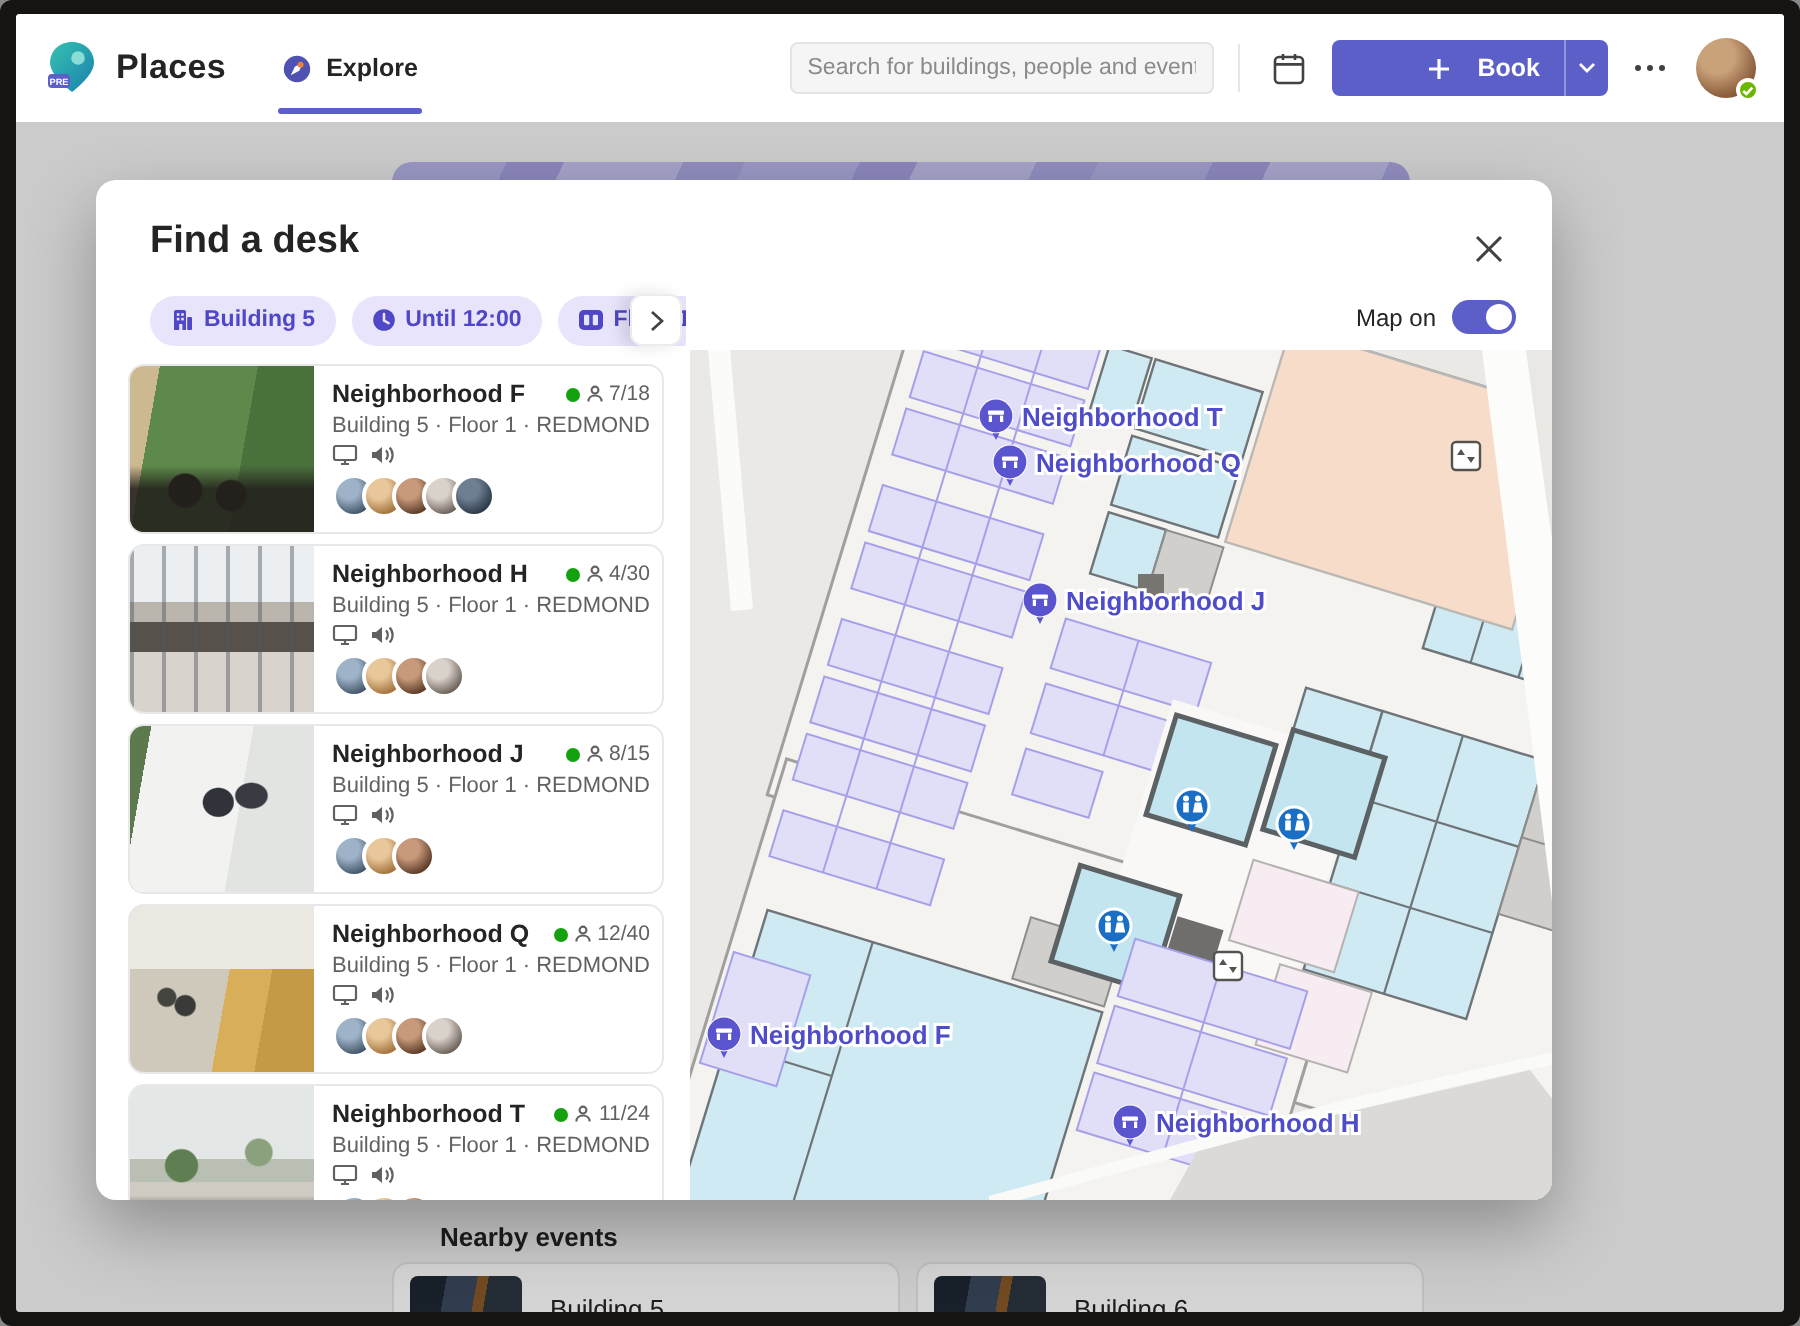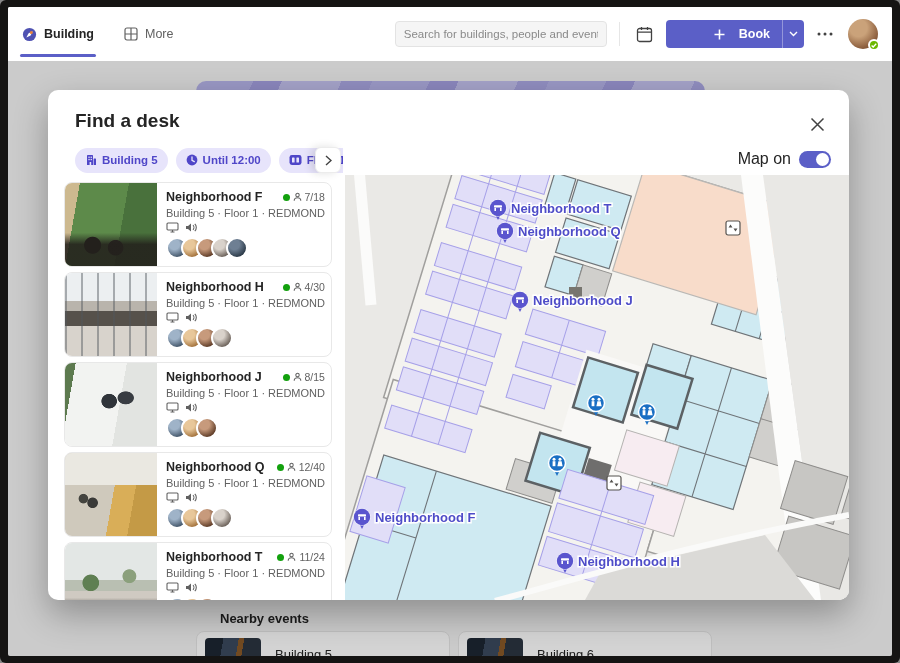--- a/index.html
+++ b/index.html
@@ -31,30 +31,30 @@
   .purple-band{position:absolute;left:188px;top:20px;width:509px;height:24px;border-radius:10px 10px 0 0;
     background:repeating-linear-gradient(115deg,#b9b6ec 0 52px,#a6a2e2 52px 78px,#c6c3f1 78px 132px,#aeaae6 132px 160px);}
   .nearby-title{position:absolute;left:212px;top:550px;font-size:13px;font-weight:700;color:#242424;}
   .nearby-card{position:absolute;top:570px;width:254px;height:46px;background:#fff;border:1px solid #e6e6e6;border-radius:8px;display:flex;align-items:center;padding:8px;gap:14px;}
   .nearby-photo{width:56px;height:32px;border-radius:4px;
     background:linear-gradient(100deg,#1e2733 0 30%,#3c4a5e 30% 55%,#8a5a28 55% 64%,#2c3542 64%);}
   .nearby-label{font-size:13px;color:#242424;}
   .overlay{position:absolute;inset:54px 0 0 0;background:rgba(0,0,0,.17);z-index:2;}
 
   
-  .modal{position:absolute;left:40px;top:83px;width:801px;height:510px;background:#fff;border-radius:10px;z-index:10;
+  .modal{position:absolute;left:40px;top:83px;width:728px;height:510px;background:#fff;border-radius:10px;z-index:10;
     box-shadow:0 14px 34px rgba(0,0,0,.30);overflow:hidden;}
   .modal-title{position:absolute;left:27px;top:20px;font-size:19px;font-weight:700;color:#242424;}
   .close-btn{position:absolute;right:20px;top:22px;width:24px;height:24px;display:flex;align-items:center;justify-content:center;border-radius:4px;cursor:pointer;}
 
   .chips{position:absolute;left:27px;top:57px;display:flex;gap:8px;height:26px;align-items:center;width:268px;overflow:hidden;}
   .chip{display:flex;align-items:center;gap:5px;height:25px;padding:0 10px;border-radius:13px;background:#e7e4fb;color:#4f46c8;font-size:11.5px;font-weight:700;white-space:nowrap;cursor:pointer;flex:0 0 auto;}
   .chip-scroll{position:absolute;left:267px;top:57px;width:26px;height:26px;background:#fff;border:1px solid #ececec;border-radius:6px;display:flex;align-items:center;justify-content:center;box-shadow:-4px 0 8px rgba(0,0,0,.12);cursor:pointer;z-index:3;}
   .map-switch{position:absolute;right:18px;top:60px;display:flex;align-items:center;gap:8px;z-index:3;}
-  .map-switch .ms-label{font-size:16px;color:#242424;}
+  .map-switch .ms-label{font-size:12px;color:#242424;}
   .toggle{width:32px;height:17px;border-radius:9px;background:#5b5fc7;position:relative;cursor:pointer;}
   .toggle .knob{position:absolute;right:2px;top:2px;width:13px;height:13px;border-radius:50%;background:#fff;}
 
   
   .list{position:absolute;left:16px;top:92px;width:268px;bottom:0;overflow:hidden;}
   .card{display:flex;width:268px;height:85px;background:#fff;border:1px solid #e8e8e8;border-radius:8px;margin-bottom:5px;overflow:hidden;cursor:pointer;}
   .card-photo{width:92px;height:100%;flex:0 0 92px;}
   .card-body{flex:1;padding:7px 8px 6px 9px;position:relative;}
   .card-title-row{display:flex;align-items:center;}
   .card-name{font-size:12.5px;font-weight:700;color:#242424;}
@@ -113,35 +113,43 @@
       <div class="nearby-label">Building 5</div>
     </div>
     <div class="nearby-card" style="left:450px;">
       <div class="nearby-photo"></div>
       <div class="nearby-label">Building 6</div>
     </div>
   </div>
   <div class="overlay"></div>
 
   <div class="navbar">
+    <div class="logo-wrap">
+      <svg width="28" height="30" viewBox="0 0 28 30">
+        <defs>
+          <linearGradient id="pinGrad" x1="0" y1="0" x2="1" y2="1">
+            <stop offset="0" stop-color="#35c2b0"></stop>
+                <stop offset="1" stop-color="#1b7fae"></stop>
+          </linearGradient>
+        </defs>
+        <path d="M14 2 C20.5 2 25 6.6 25 12.4 C25 19 14 27 14 27 C14 27 3 19 3 12.4 C3 6.6 7.5 2 14 2 Z" fill="url(#pinGrad)"></path>
+        <circle cx="17" cy="10" r="3.4" fill="#9be8dc" opacity=".85"></circle>
+        <rect x="2" y="18" width="11" height="7" rx="2" fill="#5b5fc7"></rect>
+        <text x="7.5" y="23.3" font-size="4.6" font-weight="bold" fill="#fff" text-anchor="middle">PRE</text>
+      </svg>
+      <span class="app-name">Places</span>
+    </div>
 
     <div class="tab active">
       <svg width="15" height="15" viewBox="0 0 15 15">
         <circle cx="7.5" cy="7.5" r="6.6" fill="#4f52b2"></circle>
         <path d="M10.6 4.2 L8.6 8.4 L4.4 10.6 L6.4 6.4 Z" fill="#ffffff"></path>
         <circle cx="9.3" cy="5.4" r="1.5" fill="#e8823a"></circle>
       </svg>
-      <span class="t-label">Building</span>
-    </div>
-    <div class="tab">
-      <svg width="14" height="14" viewBox="0 0 14 14" fill="none" stroke="#616161" stroke-width="1.2">
-        <rect x="1" y="1" width="12" height="12" rx="2"></rect>
-            <path d="M7 1 V13 M1 7 H13"></path>
-      </svg>
-      <span class="t-label">More</span>
+      <span class="t-label">Explore</span>
     </div>
 
     <input class="search" placeholder="Search for buildings, people and events" style="">
     <div class="nav-div"></div>
     <div class="icon-btn">
       <svg width="17" height="17" viewBox="0 0 17 17" fill="none" stroke="#424242" stroke-width="1.3">
         <rect x="1.5" y="2.5" width="14" height="13" rx="2"></rect>
             <path d="M1.5 6.2 H15.5 M5.5 1 V4 M11.5 1 V4"></path>
       </svg>
     </div>

